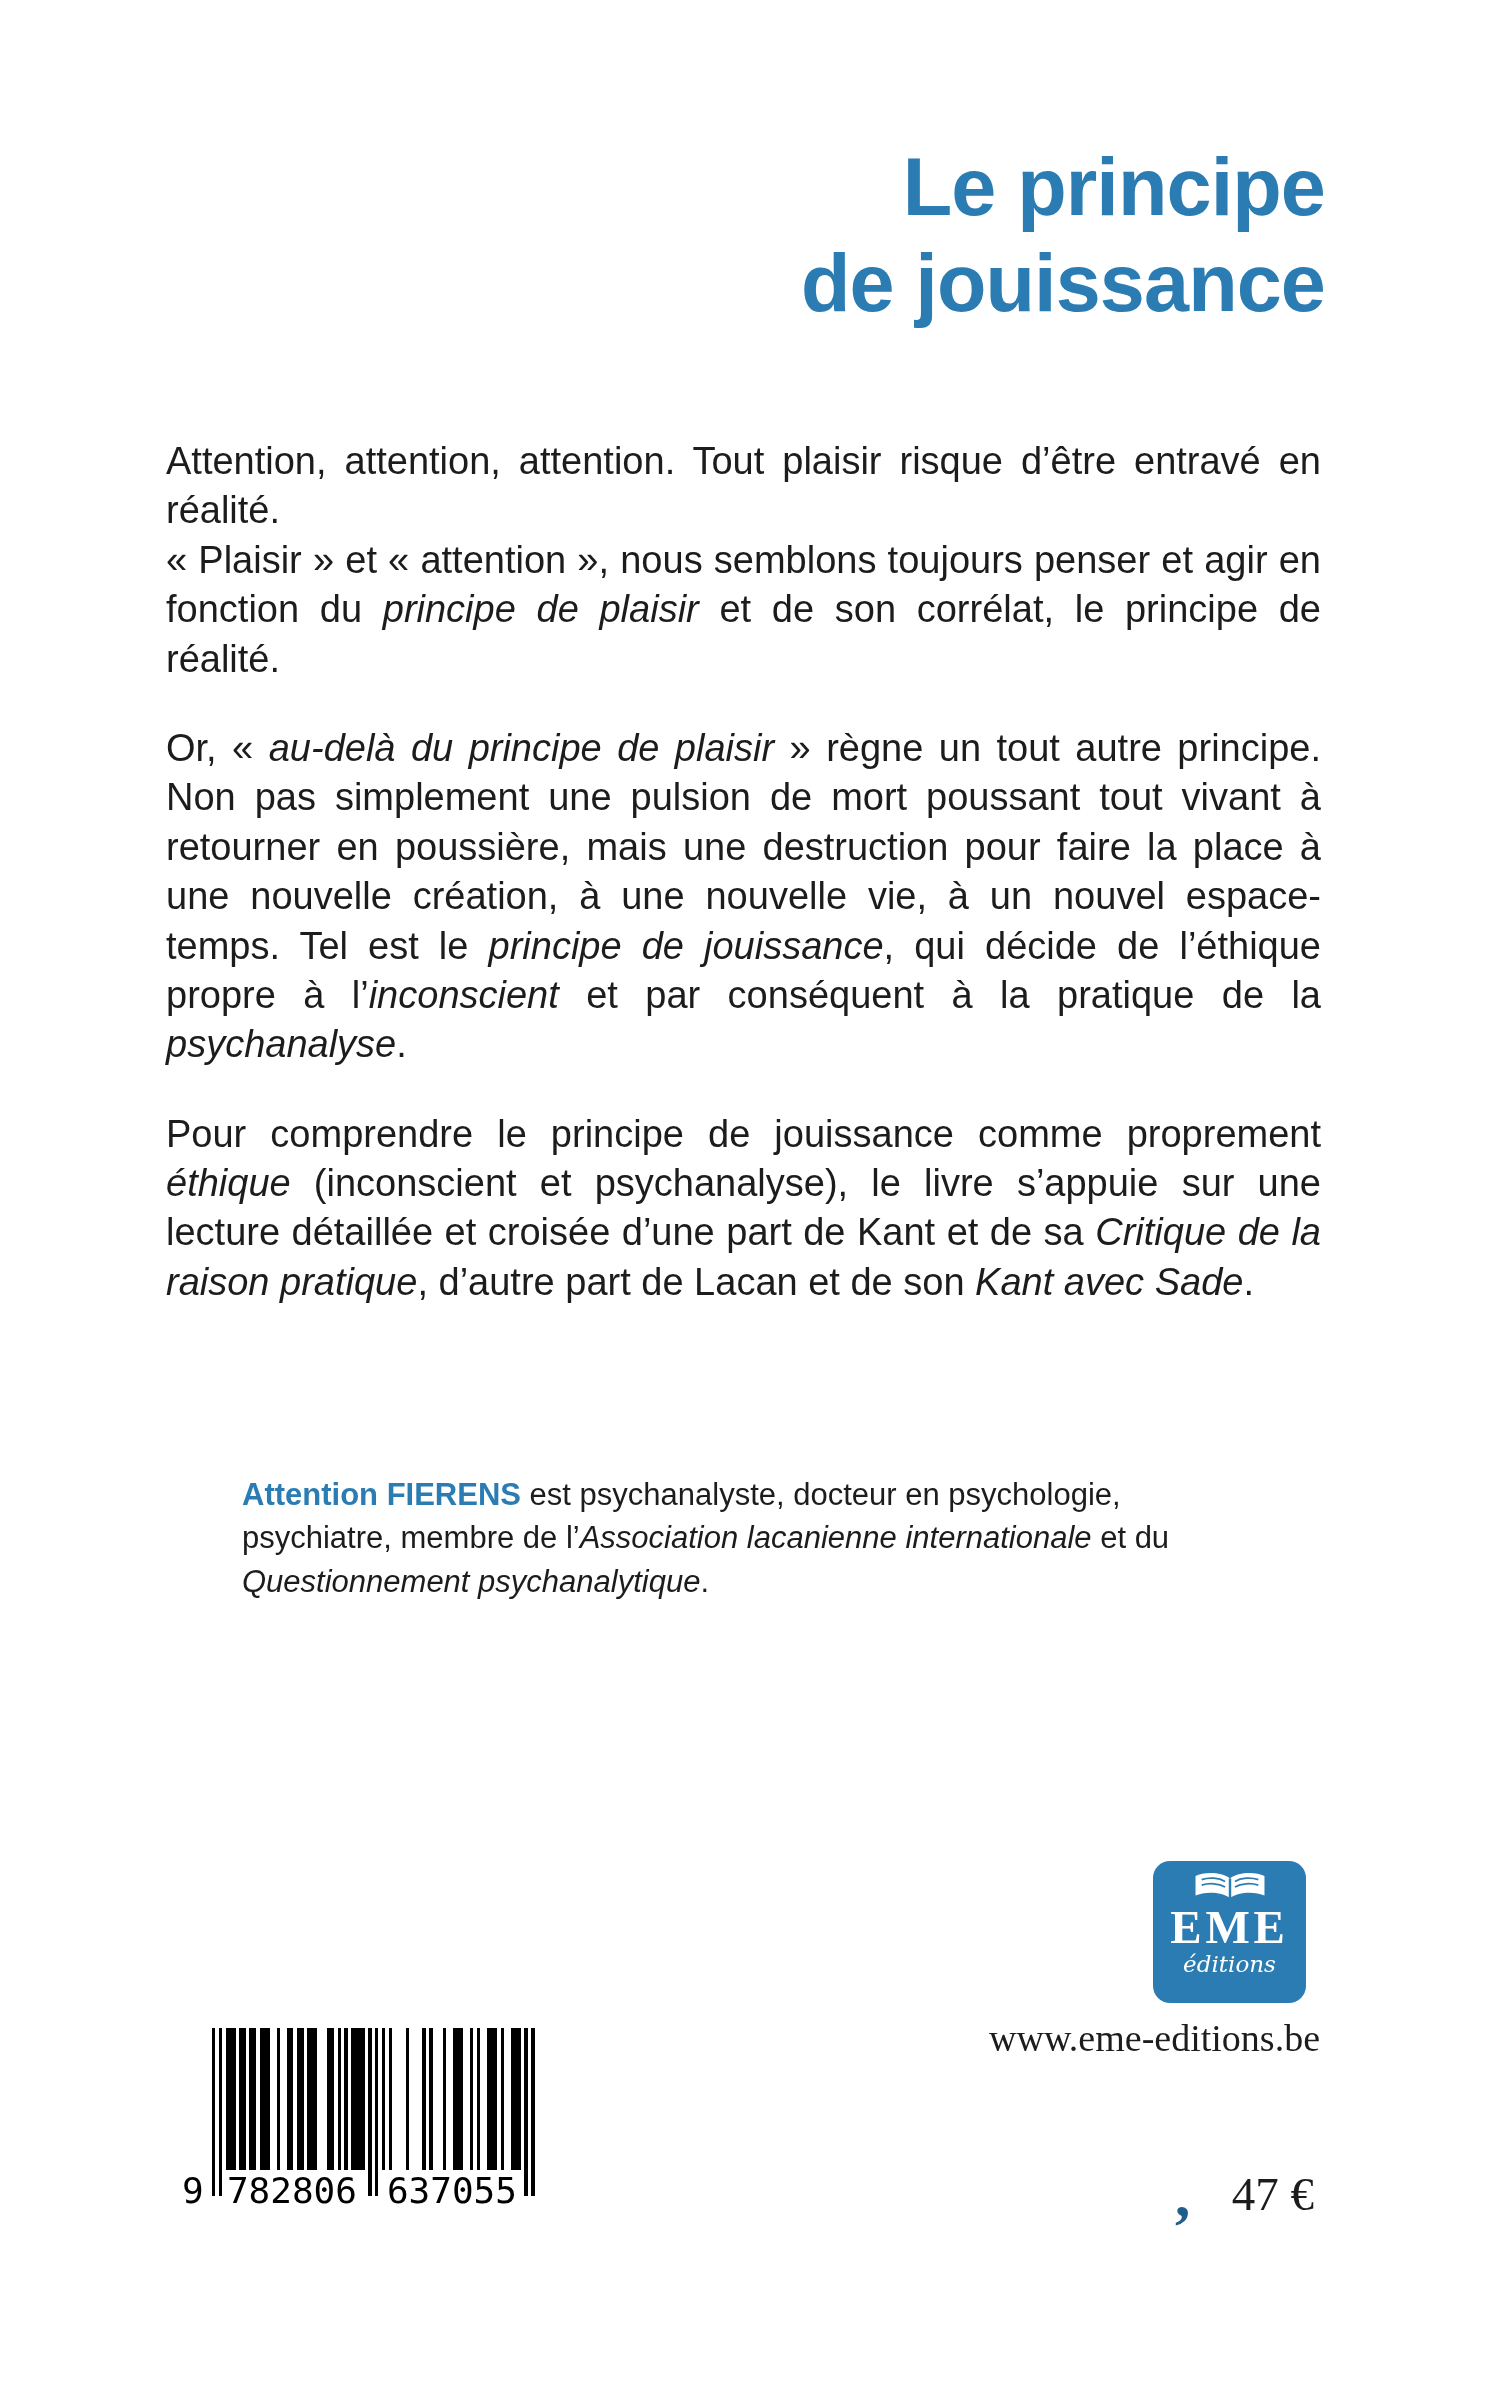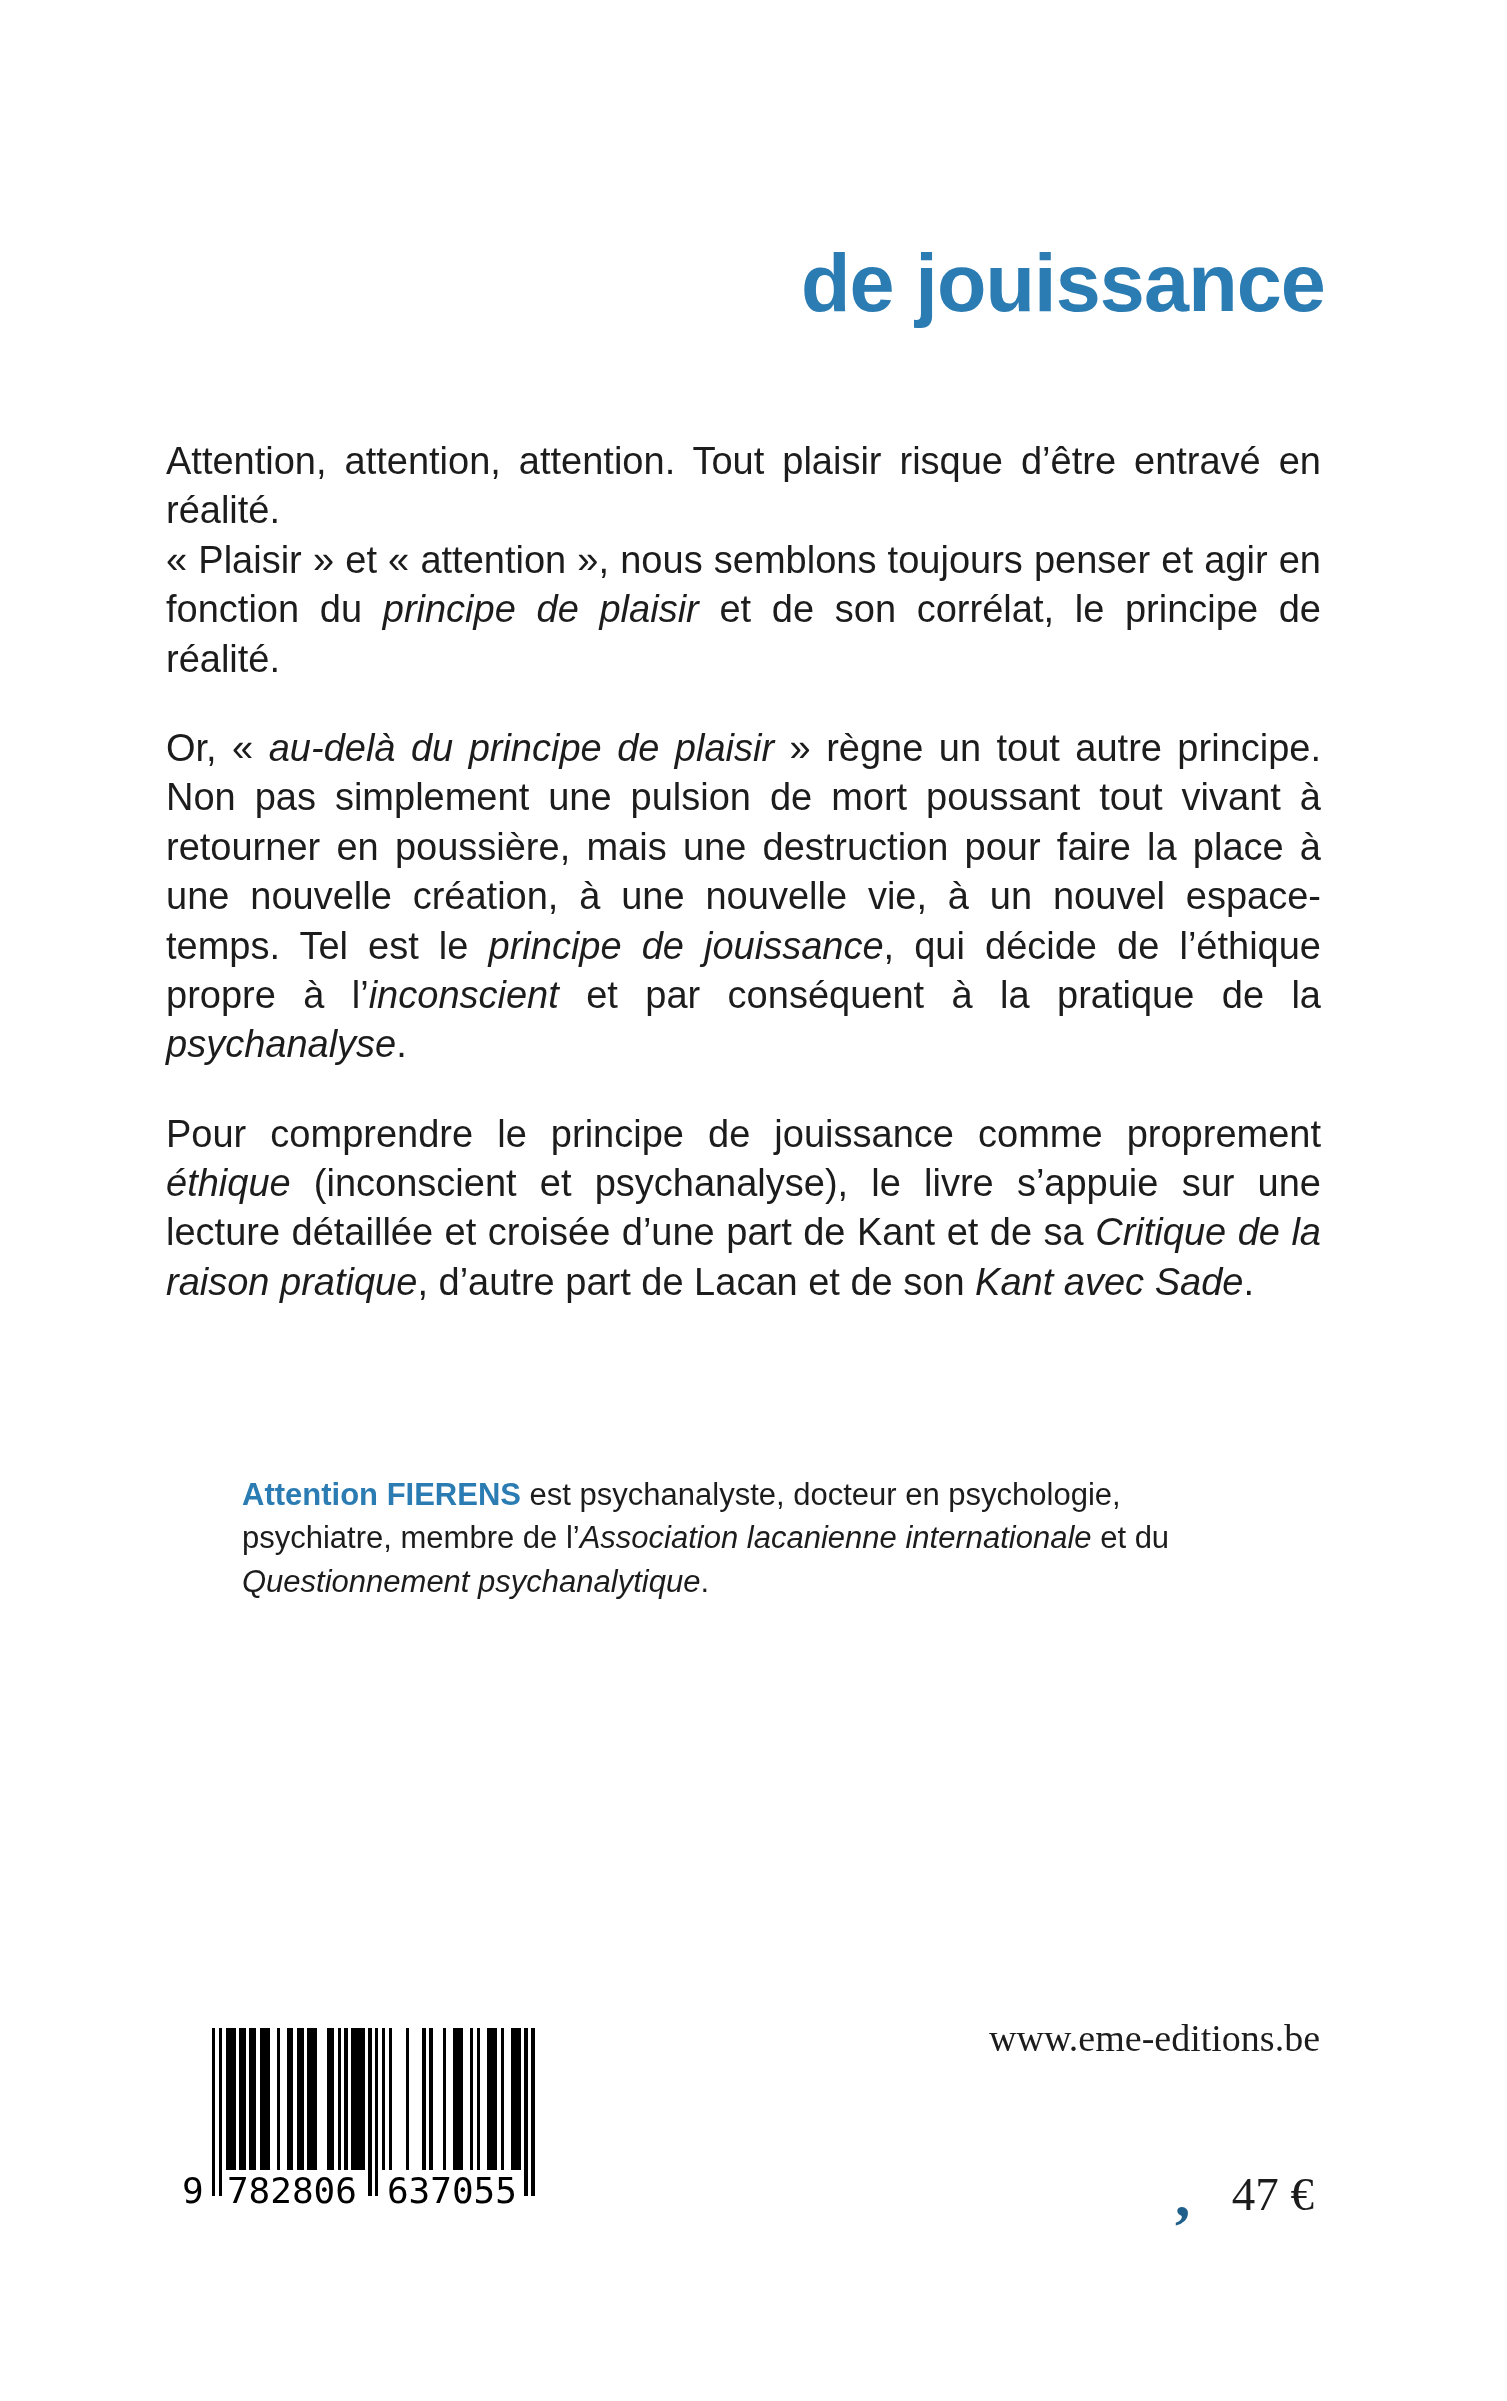--- a/index.html
+++ b/index.html
@@ -135,33 +135,45 @@
   .barcode-digits .bg0{left:0;}
   .barcode-digits .bg1{left:45px;}
   .barcode-digits .bg2{left:205px;}
 </style>
 </head>
 <body>
 
 <div class="page">
 
   <div class="title">
-    <br>
+    <span>Le principe</span><br>
     <span>de jouissance</span>
   </div>
 
   <div class="body-text">
     <p><span>Attention, attention, attention. Tout plaisir risque d’être entravé en réalité.</span></p>
     <p><span>« Plaisir » et « attention », nous semblons toujours penser et agir en fonction du </span><span class="run-i">principe de plaisir</span><span> et de son corrélat, le principe de réalité.</span></p>
     <p class="spaced"><span>Or, « </span><span class="run-i">au-delà du principe de plaisir</span><span> » règne un tout autre principe. Non pas simplement une pulsion de mort poussant tout vivant à retourner en poussière, mais une destruction pour faire la place à une nouvelle création, à une nouvelle vie, à un nouvel espace-temps. Tel est le </span><span class="run-i">principe de jouissance</span><span>, qui décide de l’éthique propre à l’</span><span class="run-i">inconscient</span><span> et par conséquent à la pratique de la </span><span class="run-i">psychanalyse</span><span>.</span></p>
     <p class="spaced"><span>Pour comprendre le principe de jouissance comme proprement </span><span class="run-i">éthique</span><span> (inconscient et psychanalyse), le livre s’appuie sur une lecture détaillée et croisée d’une part de Kant et de sa </span><span class="run-i">Critique de la raison pratique</span><span>, d’autre part de Lacan et de son </span><span class="run-i">Kant avec Sade</span><span>.</span></p>
   </div>
 
   <div class="bio"><span class="run-name">Attention FIERENS</span><span> est psychanalyste, docteur en psychologie, psychiatre, membre de l’</span><span class="run-i">Association lacanienne internationale</span><span> et du </span><span class="run-i">Questionnement psychanalytique</span><span>.</span></div>
 
+  <div class="logo">
+    <svg class="book" viewBox="0 0 60 26" aria-hidden="true">
+      <path d="M30 6 C23 0.5, 9 0.5, 2 4 L2 20 C9 16.5, 23 16.5, 30 22 C37 16.5, 51 16.5, 58 20 L58 4 C51 0.5, 37 0.5, 30 6 Z" fill="#ffffff"></path>
+      <path d="M30 6 L30 22" stroke="#2b7cb3" stroke-width="2" fill="none"></path>
+      <path d="M7 7 C13 5, 21 5.5, 26 8.5" stroke="#2b7cb3" stroke-width="1.4" fill="none"></path>
+      <path d="M7 11.5 C13 9.5, 21 10, 26 13" stroke="#2b7cb3" stroke-width="1.4" fill="none"></path>
+      <path d="M53 7 C47 5, 39 5.5, 34 8.5" stroke="#2b7cb3" stroke-width="1.4" fill="none"></path>
+      <path d="M53 11.5 C47 9.5, 39 10, 34 13" stroke="#2b7cb3" stroke-width="1.4" fill="none"></path>
+    </svg>
+    <span class="acronym">EME</span>
+    <span class="subtitle">éditions</span>
+  </div>
 
   <div class="imprint">
     <div>www.eme-editions.be</div>
   </div>
 
   <div class="stray-mark">’</div>
 
   <div class="price">47 €</div>
 
   <div class="barcode">

